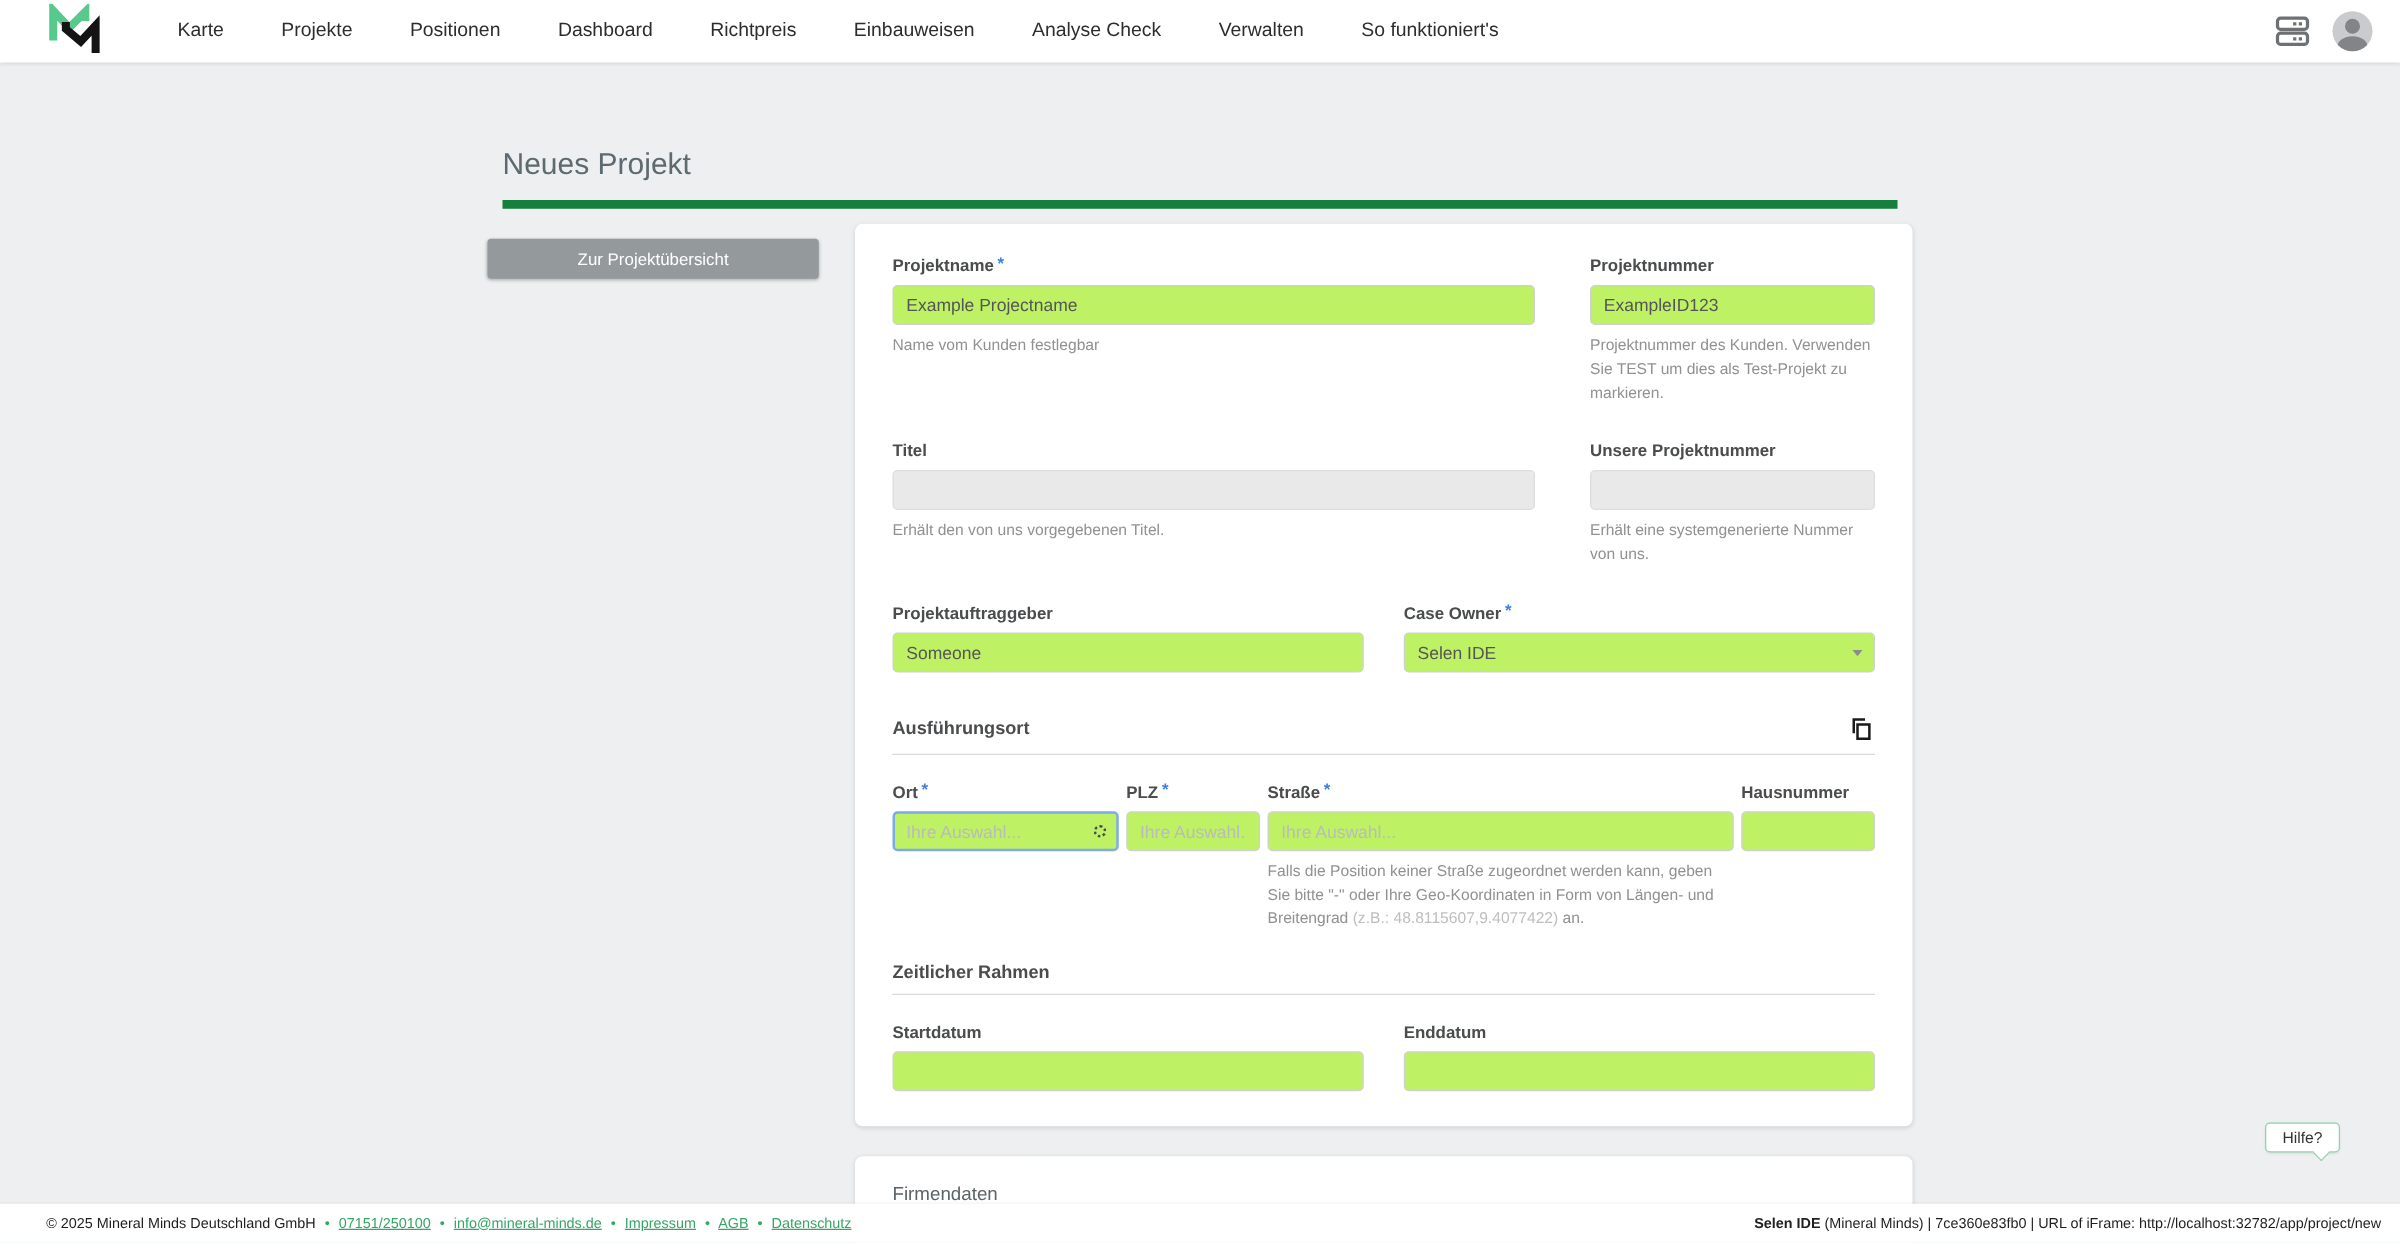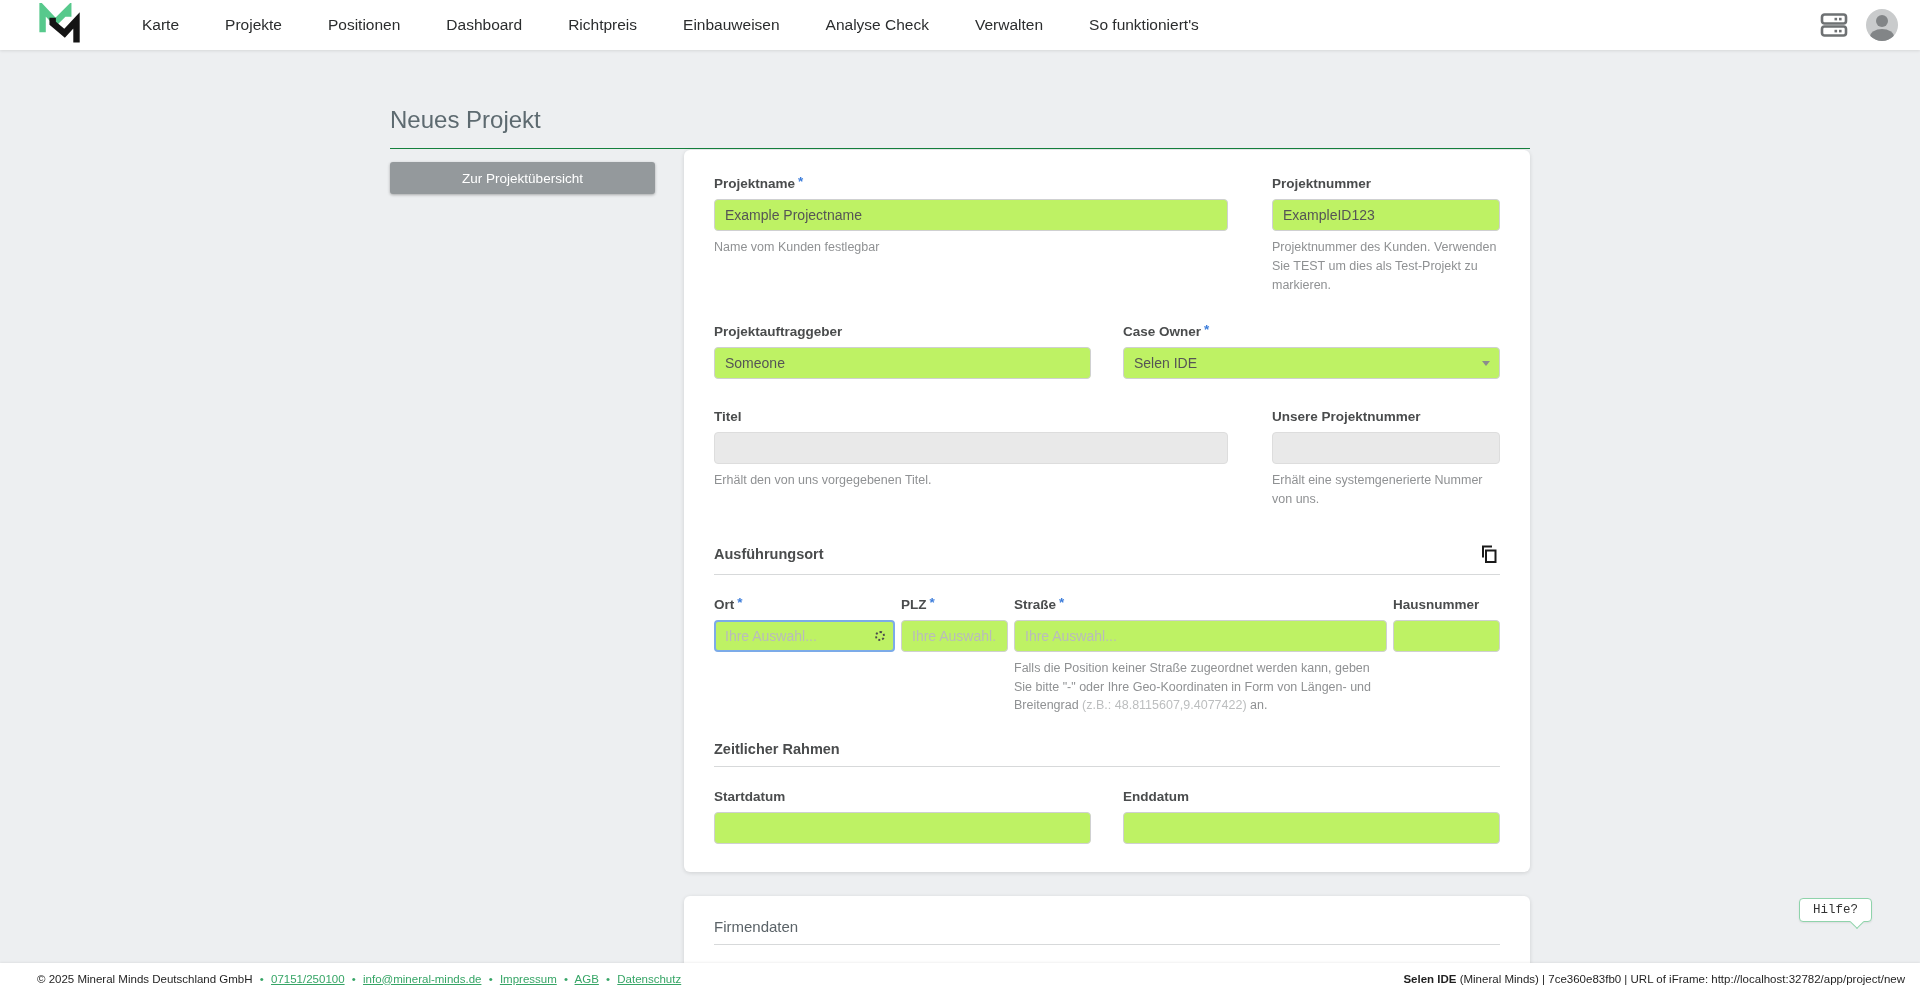--- a/index.html
+++ b/index.html
@@ -31,21 +31,21 @@
     width: 32px; height: 32px; border-radius: 50%;
     background: #c9cbcc; position: relative; overflow: hidden; cursor: pointer;
   }
   .avatar .head { position: absolute; left: 10px; top: 6px; width: 12px; height: 12px; border-radius: 50%; background: #828587; }
   .avatar .body { position: absolute; left: 4px; top: 20px; width: 24px; height: 16px; border-radius: 50%; background: #828587; }
 
   
   .main { width: 1140px; margin: 0 auto; padding-top: 56px; }
   .page-title {
     font-size: 24px; font-weight: 500; color: #5d6a70;
-    margin: 0; padding-bottom: 14px; border-bottom: 1px solid #15803d;
+    margin: 12px; padding-bottom: 14px; border-bottom: 7px solid #15803d;
   }
   .content-row { display: flex; gap: 29px; margin-top: 1px; align-items: flex-start; }
   .left-col { width: 265px; flex: none; padding-top: 12px; }
   .btn-back {
     width: 100%; height: 32px; background: #94999c; color: #fff;
     font-size: 13.5px; font-family: "Liberation Sans", sans-serif;
     border: none; border-radius: 3px; cursor: pointer;
     box-shadow: 0 1px 3px rgba(0,0,0,.3);
   }
   .right-col { flex: 1; }
@@ -101,21 +101,21 @@
   .section-title.light { font-weight: 400; font-size: 15px; color: #5b6368; }
   .section-divider { border: none; border-top: 1px solid #d7d9da; margin: 9px 0 22px; }
   .copy-btn { cursor: pointer; display: flex; align-items: center; }
 
   
   .help-bubble {
     position: fixed; right: 48px; bottom: 72px;
     background: #fff; border: 1.5px solid #8fd3ab; border-radius: 4px;
     padding: 4px 13px; font-size: 12.5px; color: #333; cursor: pointer;
     box-shadow: 0 1px 2px rgba(0,0,0,.08); z-index: 30;
-    font-family: Liberation Mono, monospace;
+    font-family: Liberation Sans, sans-serif;
   }
   .help-bubble::after {
     content: ""; position: absolute; right: 9px; bottom: -6px;
     width: 9px; height: 9px; background: #fff;
     border-right: 1.5px solid #8fd3ab; border-bottom: 1.5px solid #8fd3ab;
     transform: rotate(45deg);
   }
 
   
   .footer {
@@ -188,44 +188,44 @@
             <input class="finput" type="text" value="Example Projectname" style="">
             <div class="fhelp">Name vom Kunden festlegbar</div>
           </div>
           <div>
             <label class="flabel">Projektnummer</label>
             <input class="finput" type="text" value="ExampleID123" style="">
             <div class="fhelp">Projektnummer des Kunden. Verwenden Sie TEST um dies als Test-Projekt zu markieren.</div>
           </div>
         </div>
 
+        <div class="frow frow-wide">
+          <div>
+            <label class="flabel">Titel</label>
+            <input class="finput" type="text" disabled="" value="" style="">
+            <div class="fhelp">Erhält den von uns vorgegebenen Titel.</div>
+          </div>
+          <div>
+            <label class="flabel">Unsere Projektnummer</label>
+            <input class="finput" type="text" disabled="" value="" style="">
+            <div class="fhelp">Erhält eine systemgenerierte Nummer von uns.</div>
+          </div>
+        </div>
+
         <div class="frow frow-half">
           <div>
             <label class="flabel">Projektauftraggeber</label>
             <input class="finput" type="text" value="Someone" style="">
           </div>
           <div>
             <label class="flabel"><span>Case Owner</span><span class="req">*</span></label>
             <div class="input-wrap">
               <input class="finput" type="text" readonly="" value="Selen IDE" style="">
               <span class="select-caret"></span>
             </div>
-          </div>
-        </div>
-
-        <div class="frow frow-wide">
-          <div>
-            <label class="flabel">Titel</label>
-            <input class="finput" type="text" disabled="" value="" style="">
-            <div class="fhelp">Erhält den von uns vorgegebenen Titel.</div>
-          </div>
-          <div>
-            <label class="flabel">Unsere Projektnummer</label>
-            <input class="finput" type="text" disabled="" value="" style="">
-            <div class="fhelp">Erhält eine systemgenerierte Nummer von uns.</div>
           </div>
         </div>
 
         <div class="section-head">
           <span class="section-title">Ausführungsort</span>
           <span class="copy-btn">
             <svg width="22" height="22" viewBox="0 0 22 22">
               <path d="M8 7.5 h9.5 v11.5 h-9.5 z" fill="none" stroke="#1a1a1a" stroke-width="2"></path>
               <path d="M5 14.5 V3.5 H14" fill="none" stroke="#1a1a1a" stroke-width="2"></path>
             </svg>

